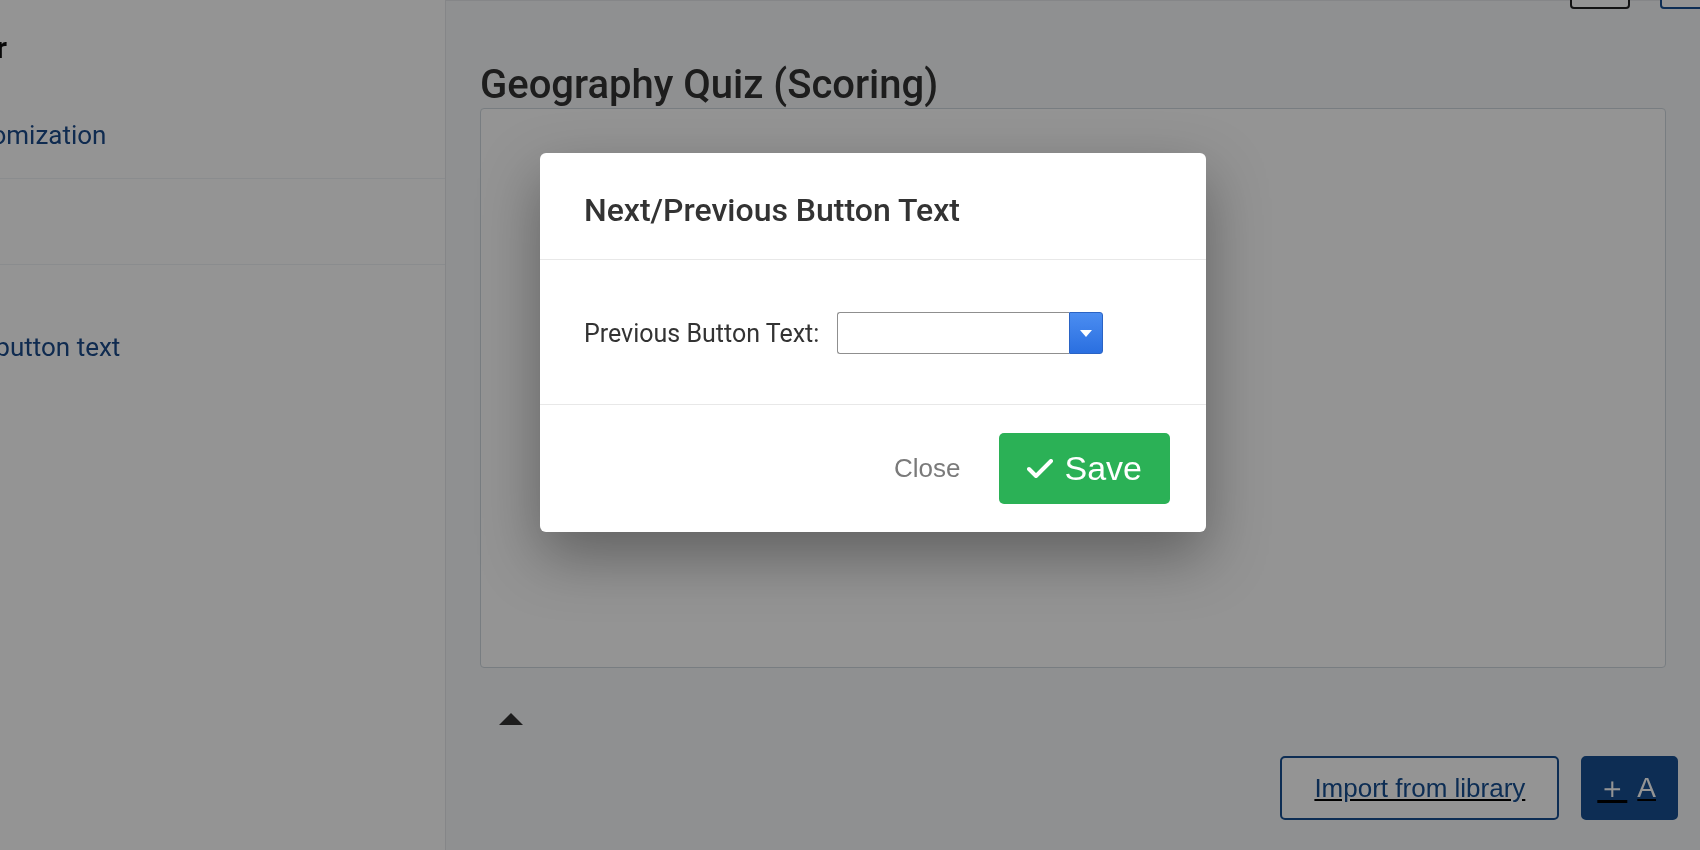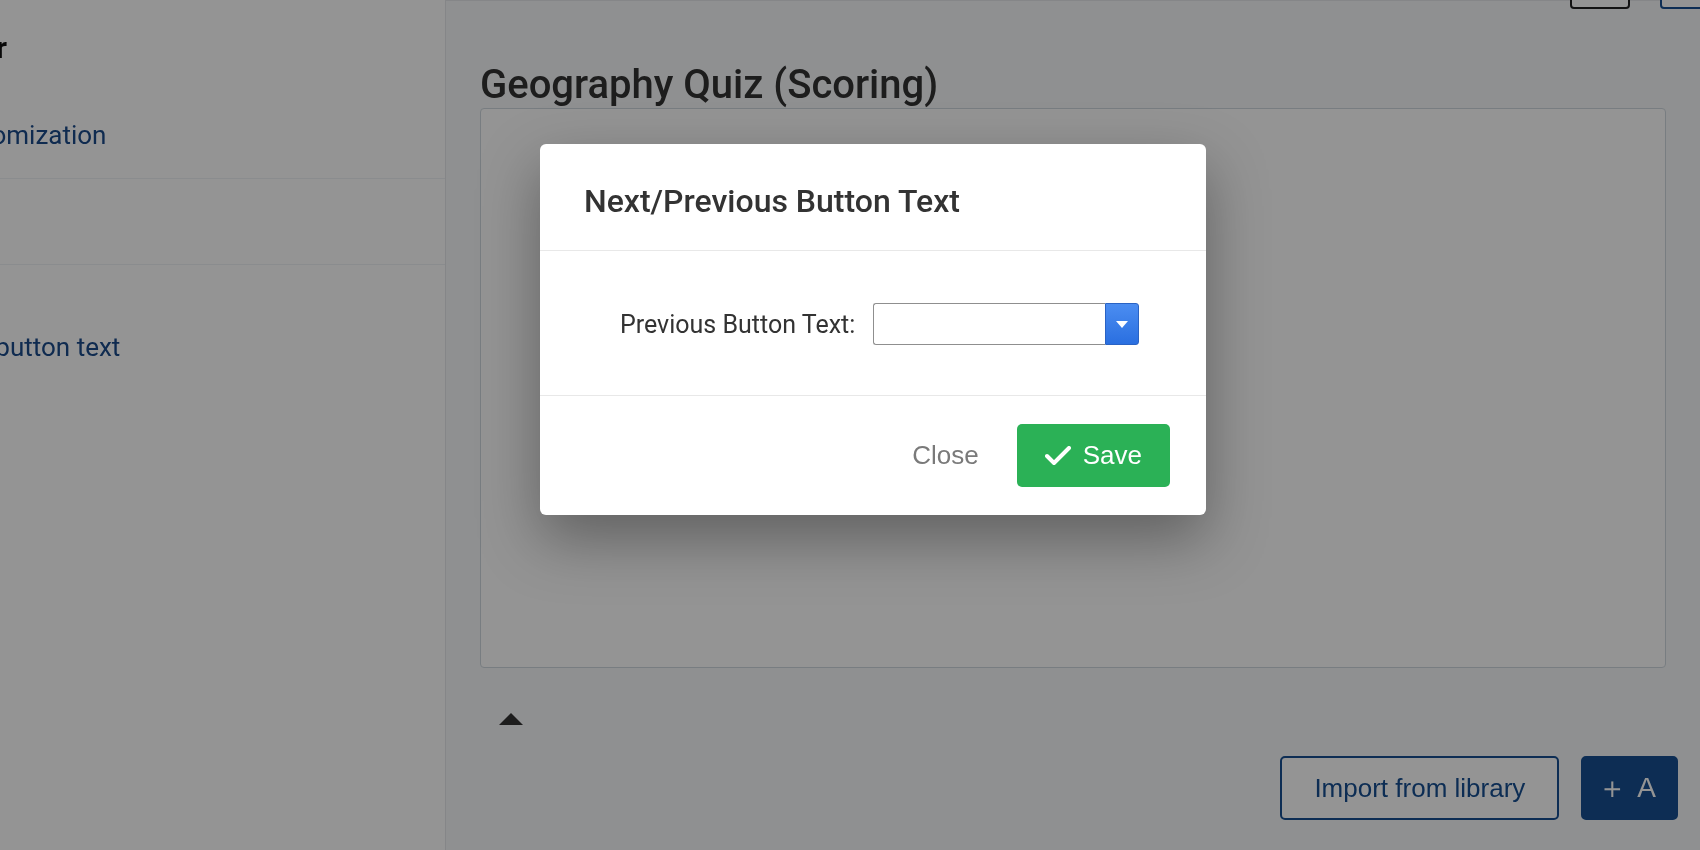--- a/index.html
+++ b/index.html
@@ -58,20 +58,21 @@
     border-left: 12px solid transparent;
     border-right: 12px solid transparent;
     border-bottom: 12px solid #333;
   }
   .bottom-actions {
     position: absolute;
     right: 22px;
     bottom: 30px;
     display: flex;
     gap: 22px;
+    text-decoration: underline;
   }
   .btn-outline {
     border: 2px solid #174f91;
     color: #174f91;
     background: #fff;
     border-radius: 5px;
     font-size: 26px;
     padding: 14px 32px;
   }
   .btn-primary {
@@ -102,39 +103,38 @@
 
   
   .overlay {
     position: absolute; inset: 0;
     background: rgba(0,0,0,0.42);
   }
 
   
   .modal {
     position: absolute;
-    left: 540px; top: 144px;
+    left: 540px; top: 153px;
     width: 666px;
     background: #fff;
     border-radius: 6px;
     box-shadow: 0 24px 60px rgba(0,0,0,0.35);
     overflow: hidden;
   }
   .modal-header {
     padding: 38px 44px 30px 44px;
     border-bottom: 1px solid #e8e8e8;
   }
   .modal-title {
     font-size: 32px;
     font-weight: 500;
     color: #333;
   }
   .modal-body {
     padding: 52px 44px 40px 44px;
-    margin-left: 36px;
   }
   .field-row {
     display: flex;
     align-items: center;
     gap: 18px;
     margin-bottom: 38px;
   }
   .field-row:last-child { margin-bottom: 10px; }
   .field-label {
     font-size: 25px;
@@ -180,21 +180,21 @@
     background: transparent;
     border: none;
     color: #7a7a7a;
     font-size: 26px;
     cursor: pointer;
   }
   .btn-save {
     background: #2bb156;
     border: none;
     color: #fff;
-    font-size: 26px;
+    font-size: 34px;
     padding: 16px 28px;
     border-radius: 5px;
     display: flex;
     align-items: center;
     gap: 12px;
     cursor: pointer;
   }
   .check-icon svg { display:block; }
 </style>
 </head>

